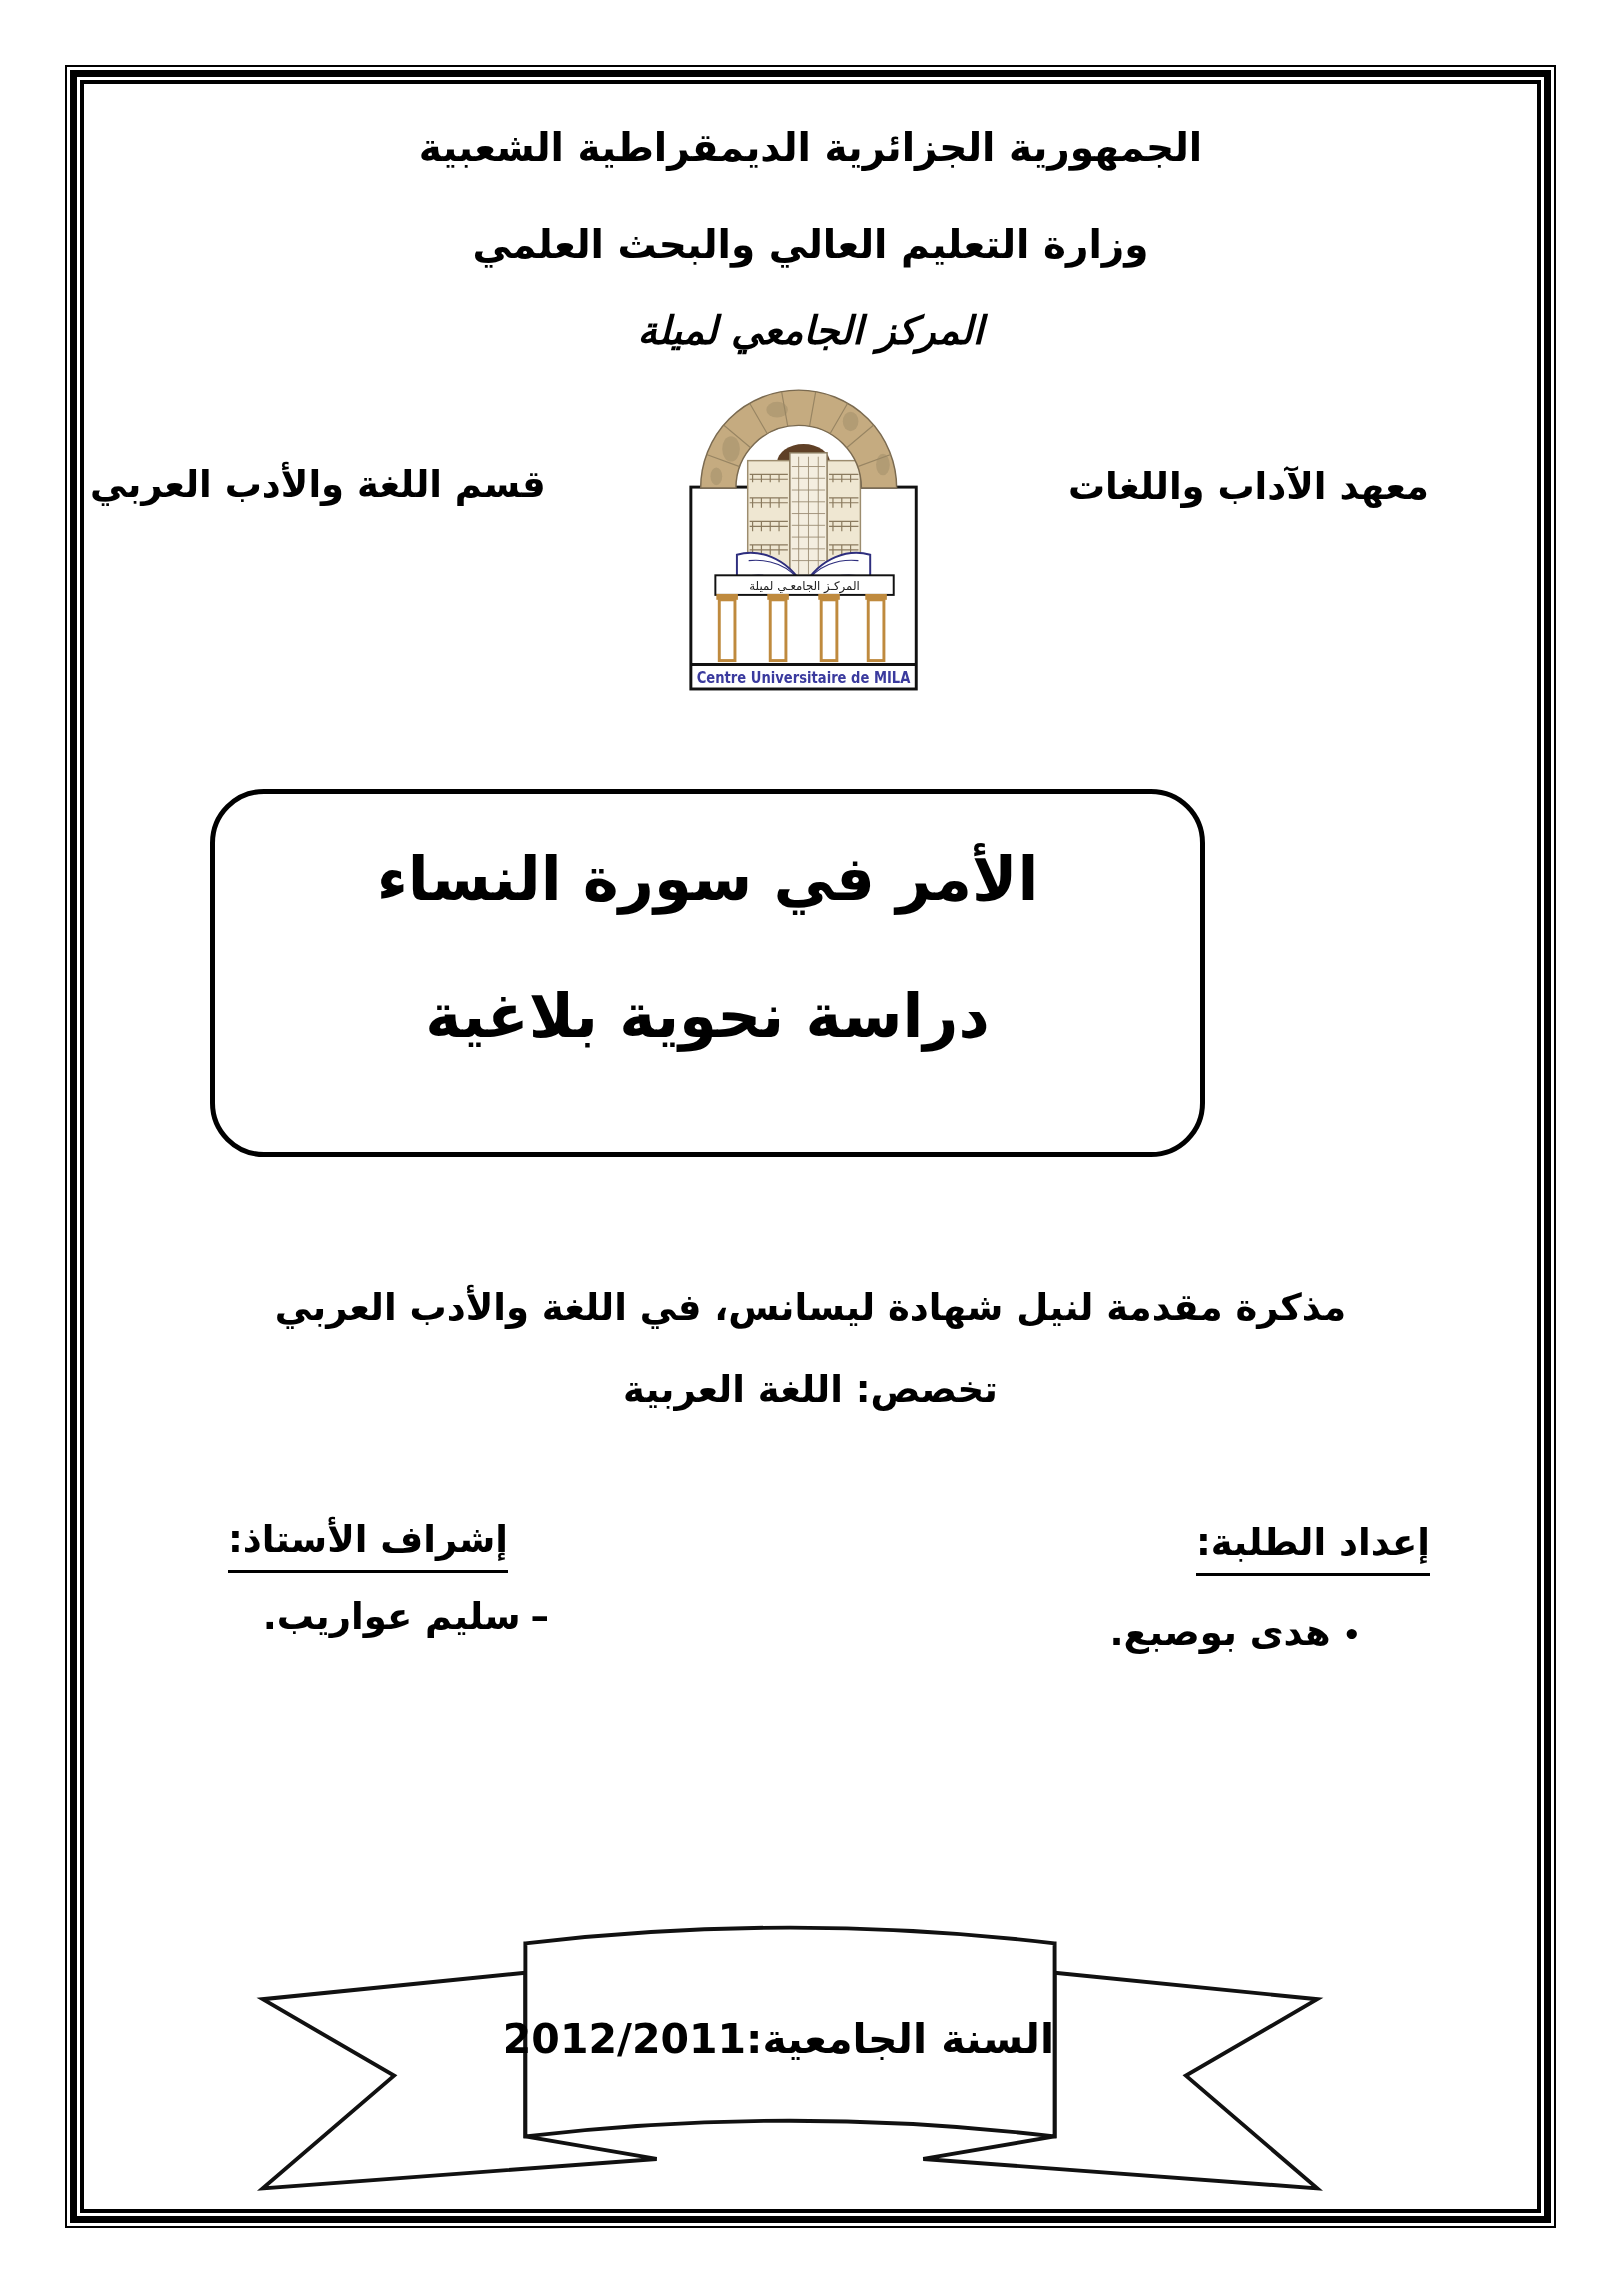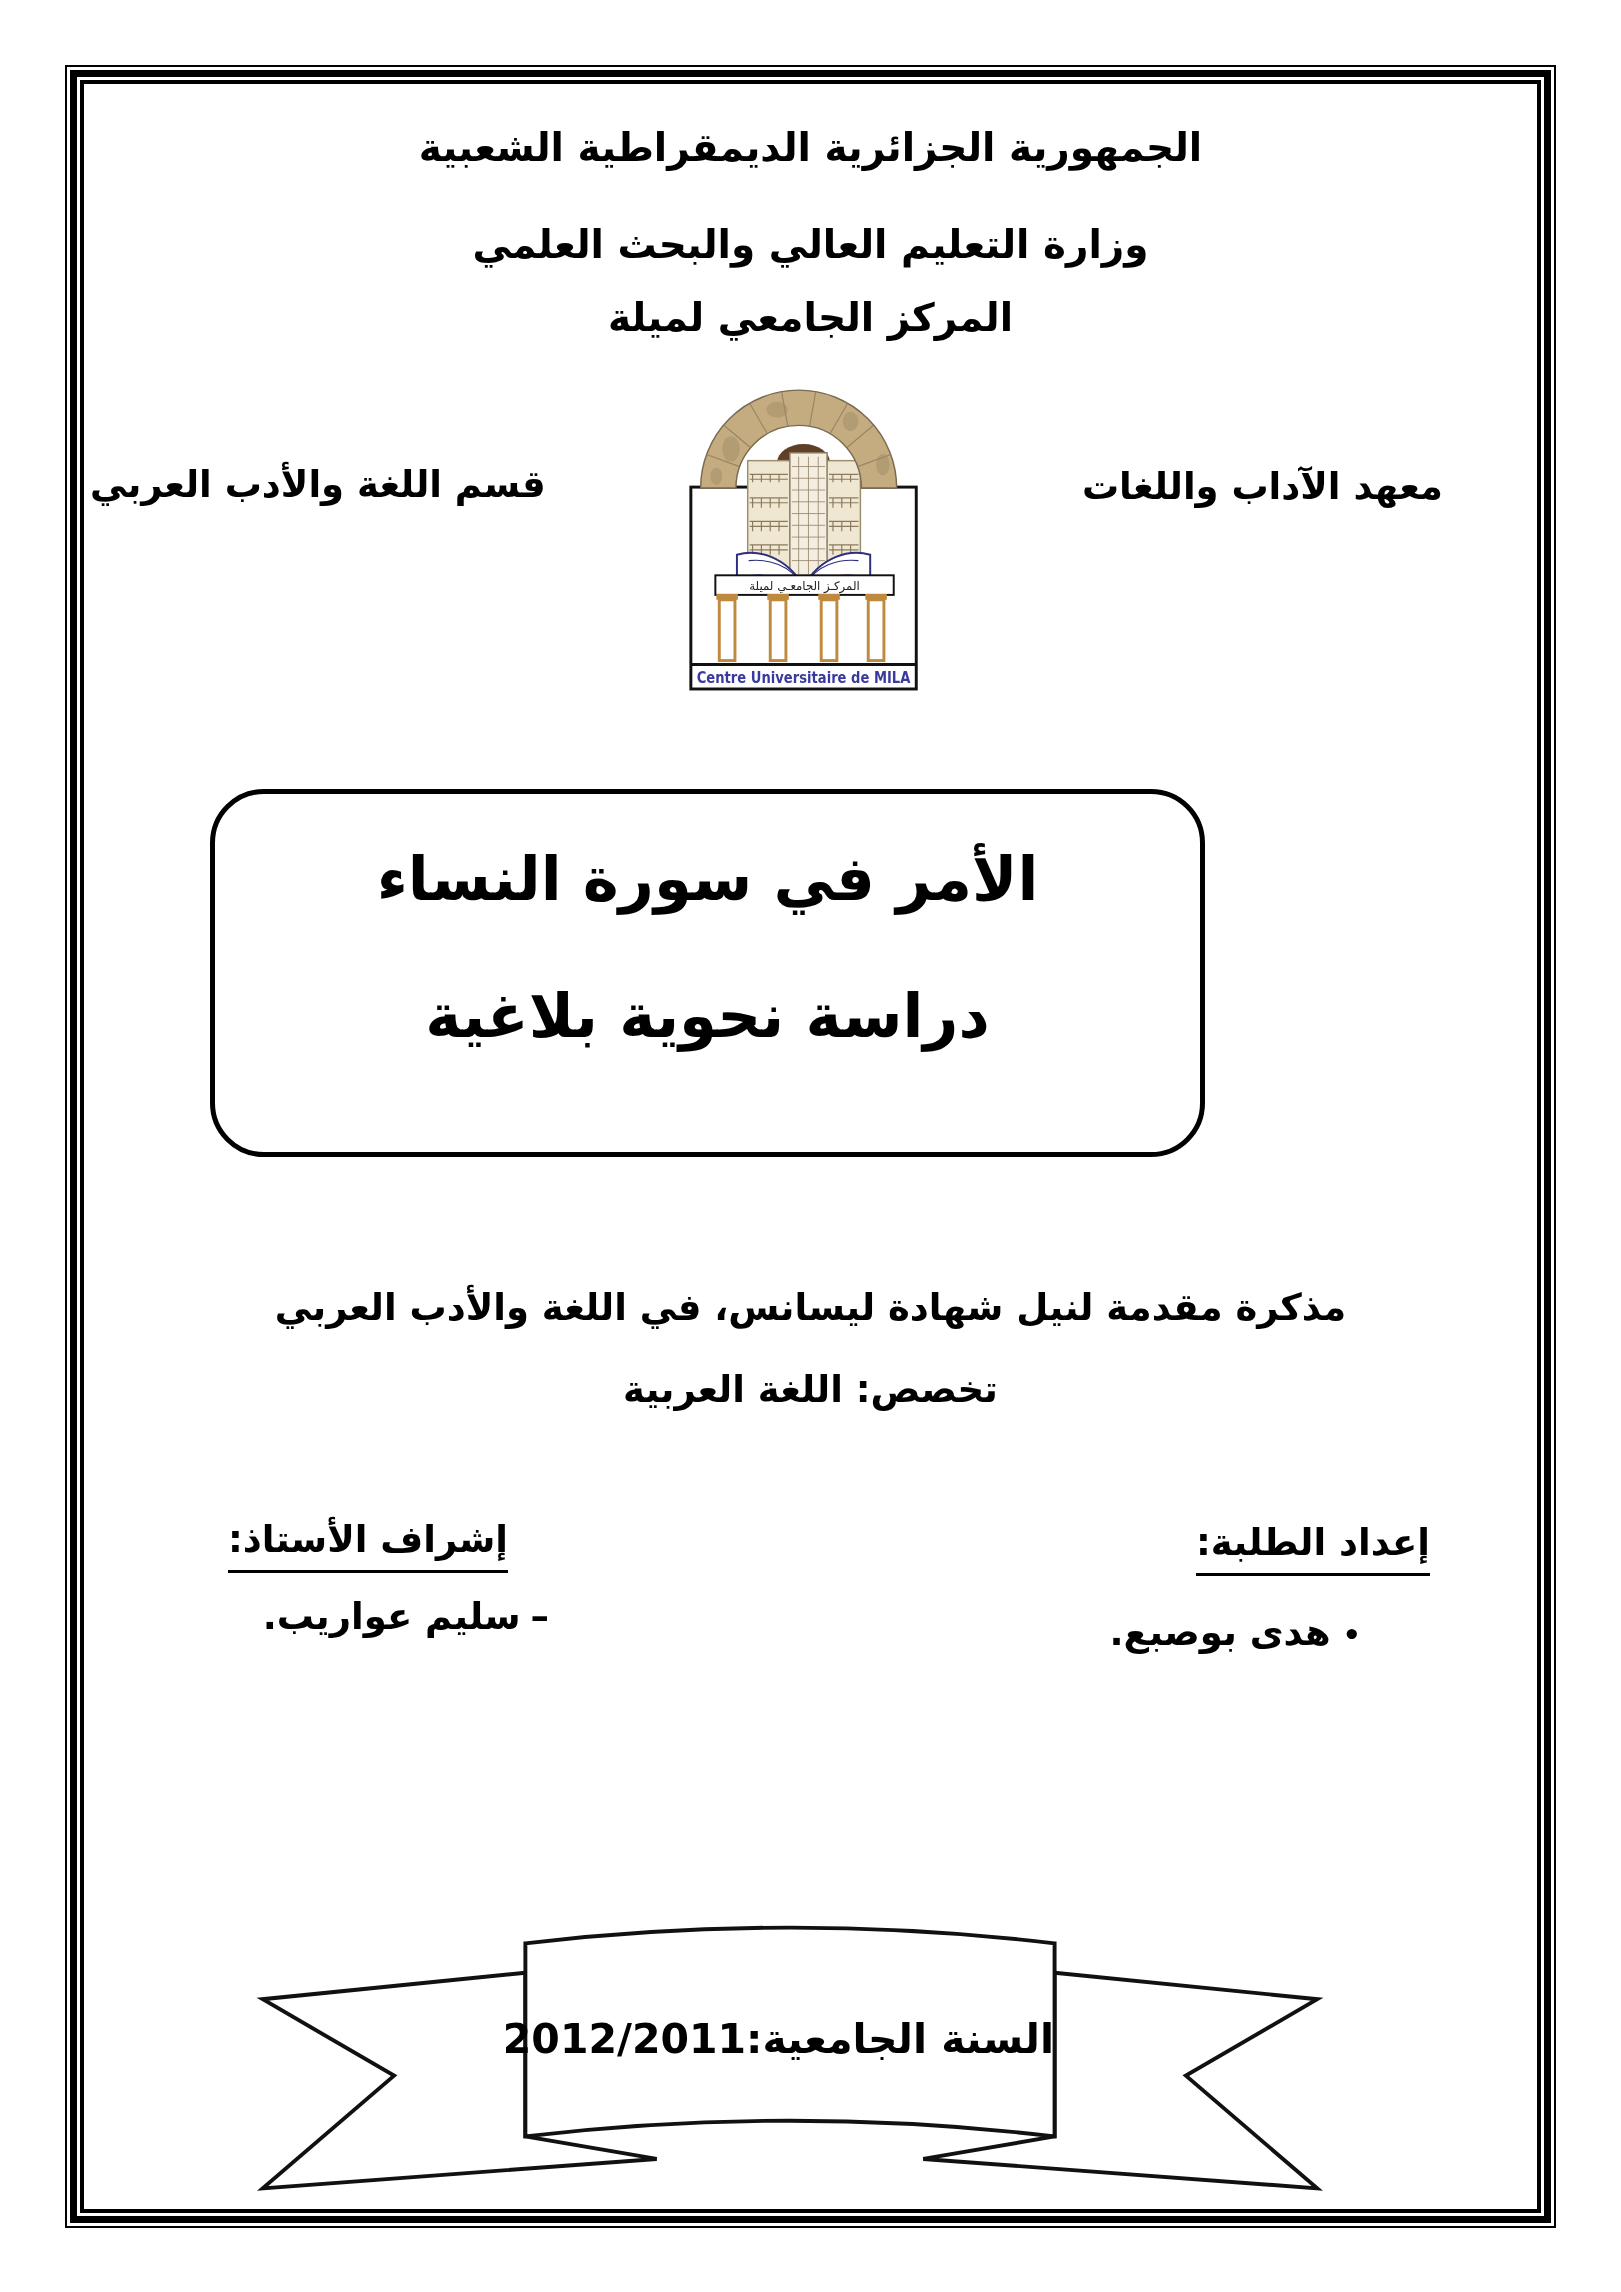--- a/index.html
+++ b/index.html
@@ -14,26 +14,26 @@
   
   .frame-outer { position:absolute; left:65px; top:65px; right:65px; bottom:65px;
                  border:2.9px solid #000; padding:2.9px; }
   .frame-mid   { width:100%; height:100%; border:7.8px solid #000; padding:2.9px; }
   .frame-inner { width:100%; height:100%; border:4.9px solid #000; }
 
   .hline { position:absolute; left:0; width:1621px; text-align:center;
            font-weight:bold; font-size:39px; line-height:49px; direction:rtl; }
   .hline1 { top:123px;text-align:center; }
   .hline2 { top:220px; }
-  .hline3 { top:293px; }
+  .hline3 { top:306px;font-style:italic; }
 
   .side-label { position:absolute; font-weight:bold; font-size:37px;
                 line-height:47px; direction:rtl; white-space:nowrap; }
   .dept-left  { left:90px;  top:461px; }
-  .inst-right { right:178px; top:463px; }
+  .inst-right { right:192px; top:463px; }
 
   .logo-wrap { position:absolute; left:684px; top:384px; width:245px; height:314px; }
 
   .title-box { position:absolute; left:210px; top:789px; width:995px; height:368px;
                border:5.9px solid #000; border-radius:54px;
                display:flex; flex-direction:column; align-items:center;
                padding-top:41px; gap:49px; background:#fff; }
   .title-line { font-size:61px; font-weight:bold; line-height:88px;
                 direction:rtl; white-space:nowrap; }
 

